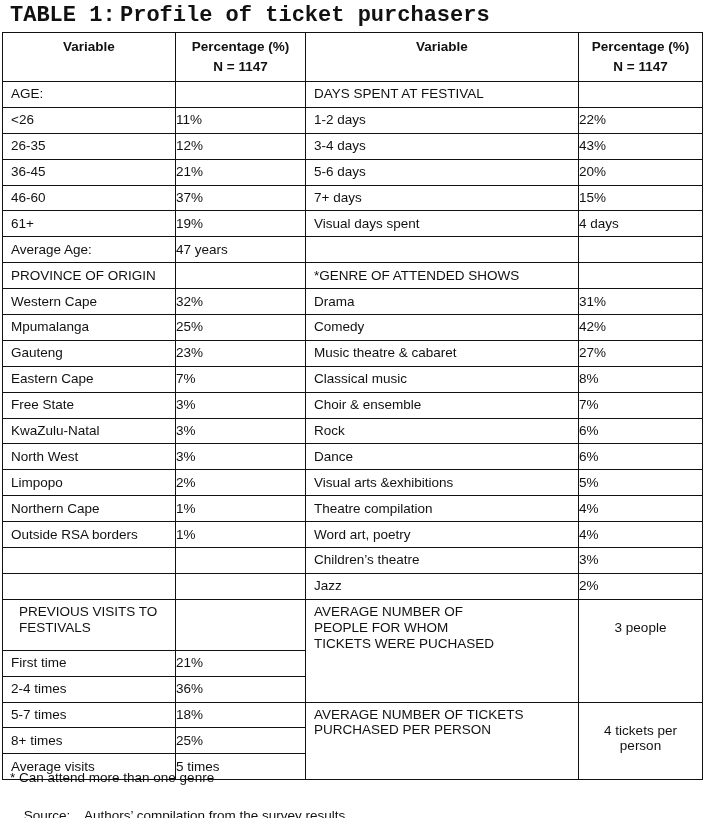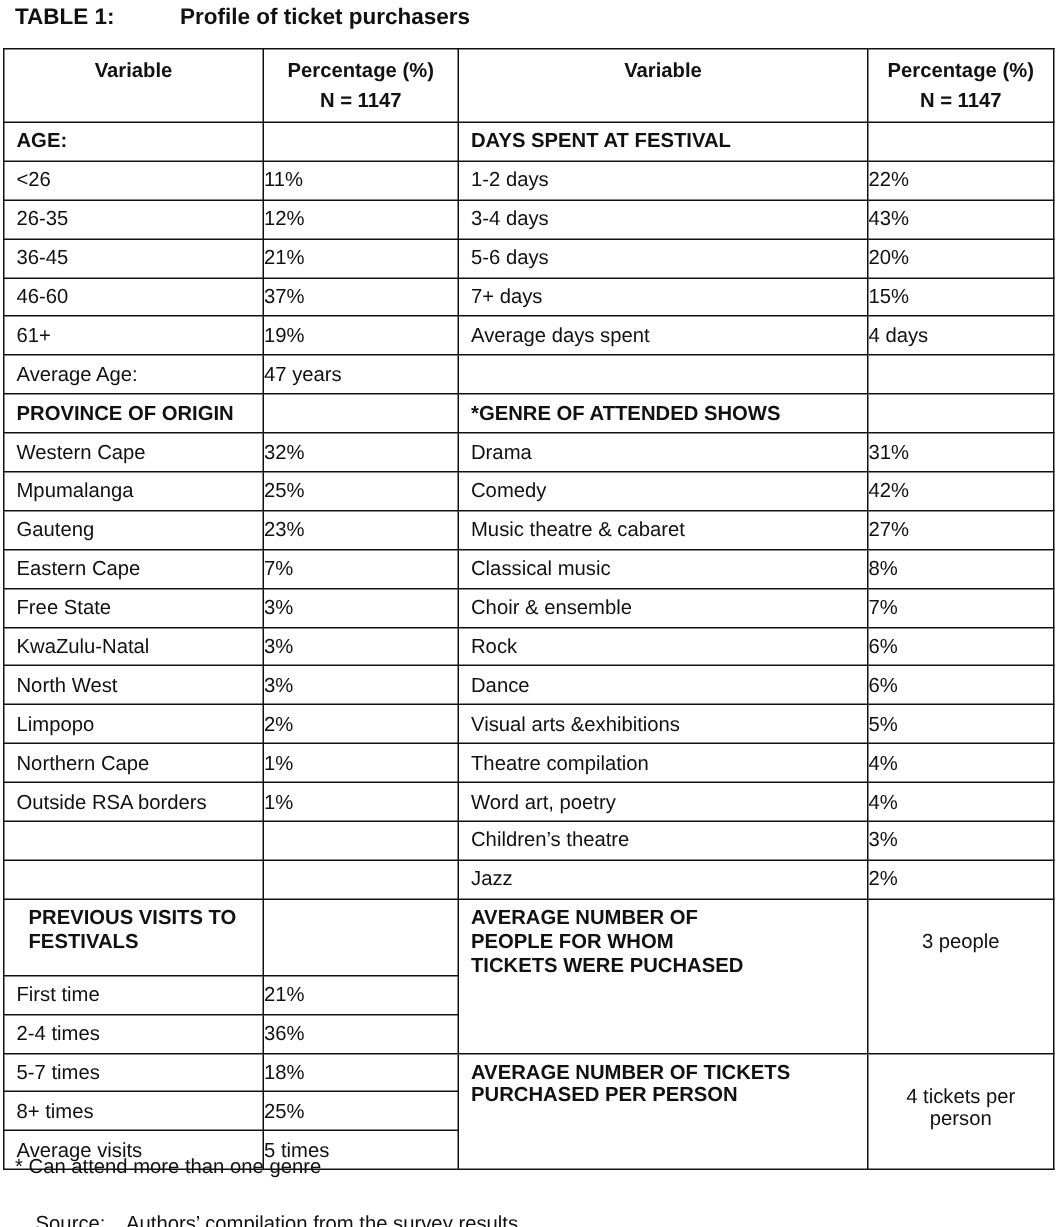--- a/index.html
+++ b/index.html
@@ -2,39 +2,39 @@
 <html><head>
   <meta charset="utf-8">
   <style>
     html, body { margin: 0; padding: 0; background: #ffffff; }
     body {
       width: 705px; height: 818px; position: relative; overflow: hidden;
       font-family: "Liberation Sans", sans-serif; color: #111111;
     }
     .title {
       position: absolute; left: 10px; top: 3px;
-      font-size: 15px; font-weight: bold; white-space: nowrap;
+      font-size: 22px; font-weight: bold; white-space: nowrap; font-family: Liberation Mono, monospace;
     }
     .title .num { display: inline-block; width: 110px; }
     .grid {
       position: absolute; left: 2px; top: 32px; width: 700px;
       border-collapse: collapse; table-layout: fixed;
       font-size: 13.5px;
     }
     .grid td {
       border: 1.3px solid #111111;
       padding: 0 0 0 8px;
       vertical-align: middle;
       height: 24.9px;
       line-height: 16px;
       white-space: nowrap;
     }
     .grid td.pct { text-align: left; padding: 0; }
     .grid td.hdr { text-align: center; padding: 0; font-weight: bold; vertical-align: top; padding-top: 4px; line-height: 20px; }
-    .grid td.sec { font-weight: bold; }
+    .grid td.sec { font-weight: normal; }
     .grid td.top { vertical-align: top; padding-top: 4px; }
     .grid td.topc { vertical-align: top; padding-top: 20px; text-align: center; padding-left: 0; }
     .grid td.wrap { white-space: normal; padding-left: 16px; }
     .lh20 { line-height: 20px; }
     .notes { position: absolute; left: 10px; font-size: 13.5px; white-space: nowrap; }
     .note1 { top: 770px; }
     .note2 { top: 808px; text-align: center; }
     .note2 .src { display: inline-block; width: 74px; }
   </style>
 </head>
@@ -86,21 +86,21 @@
     </tr>
     <tr>
       <td>46-60</td>
       <td class="pct">37%</td>
       <td>7+ days</td>
       <td class="pct">15%</td>
     </tr>
     <tr>
       <td>61+</td>
       <td class="pct">19%</td>
-      <td>Average days spent</td>
+      <td>Visual days spent</td>
       <td class="pct">4 days</td>
     </tr>
     <tr>
       <td>Average Age:</td>
       <td class="pct">47 years</td>
       <td></td>
       <td class="pct"></td>
     </tr>
     <tr>
       <td class="sec">PROVINCE OF ORIGIN</td>

